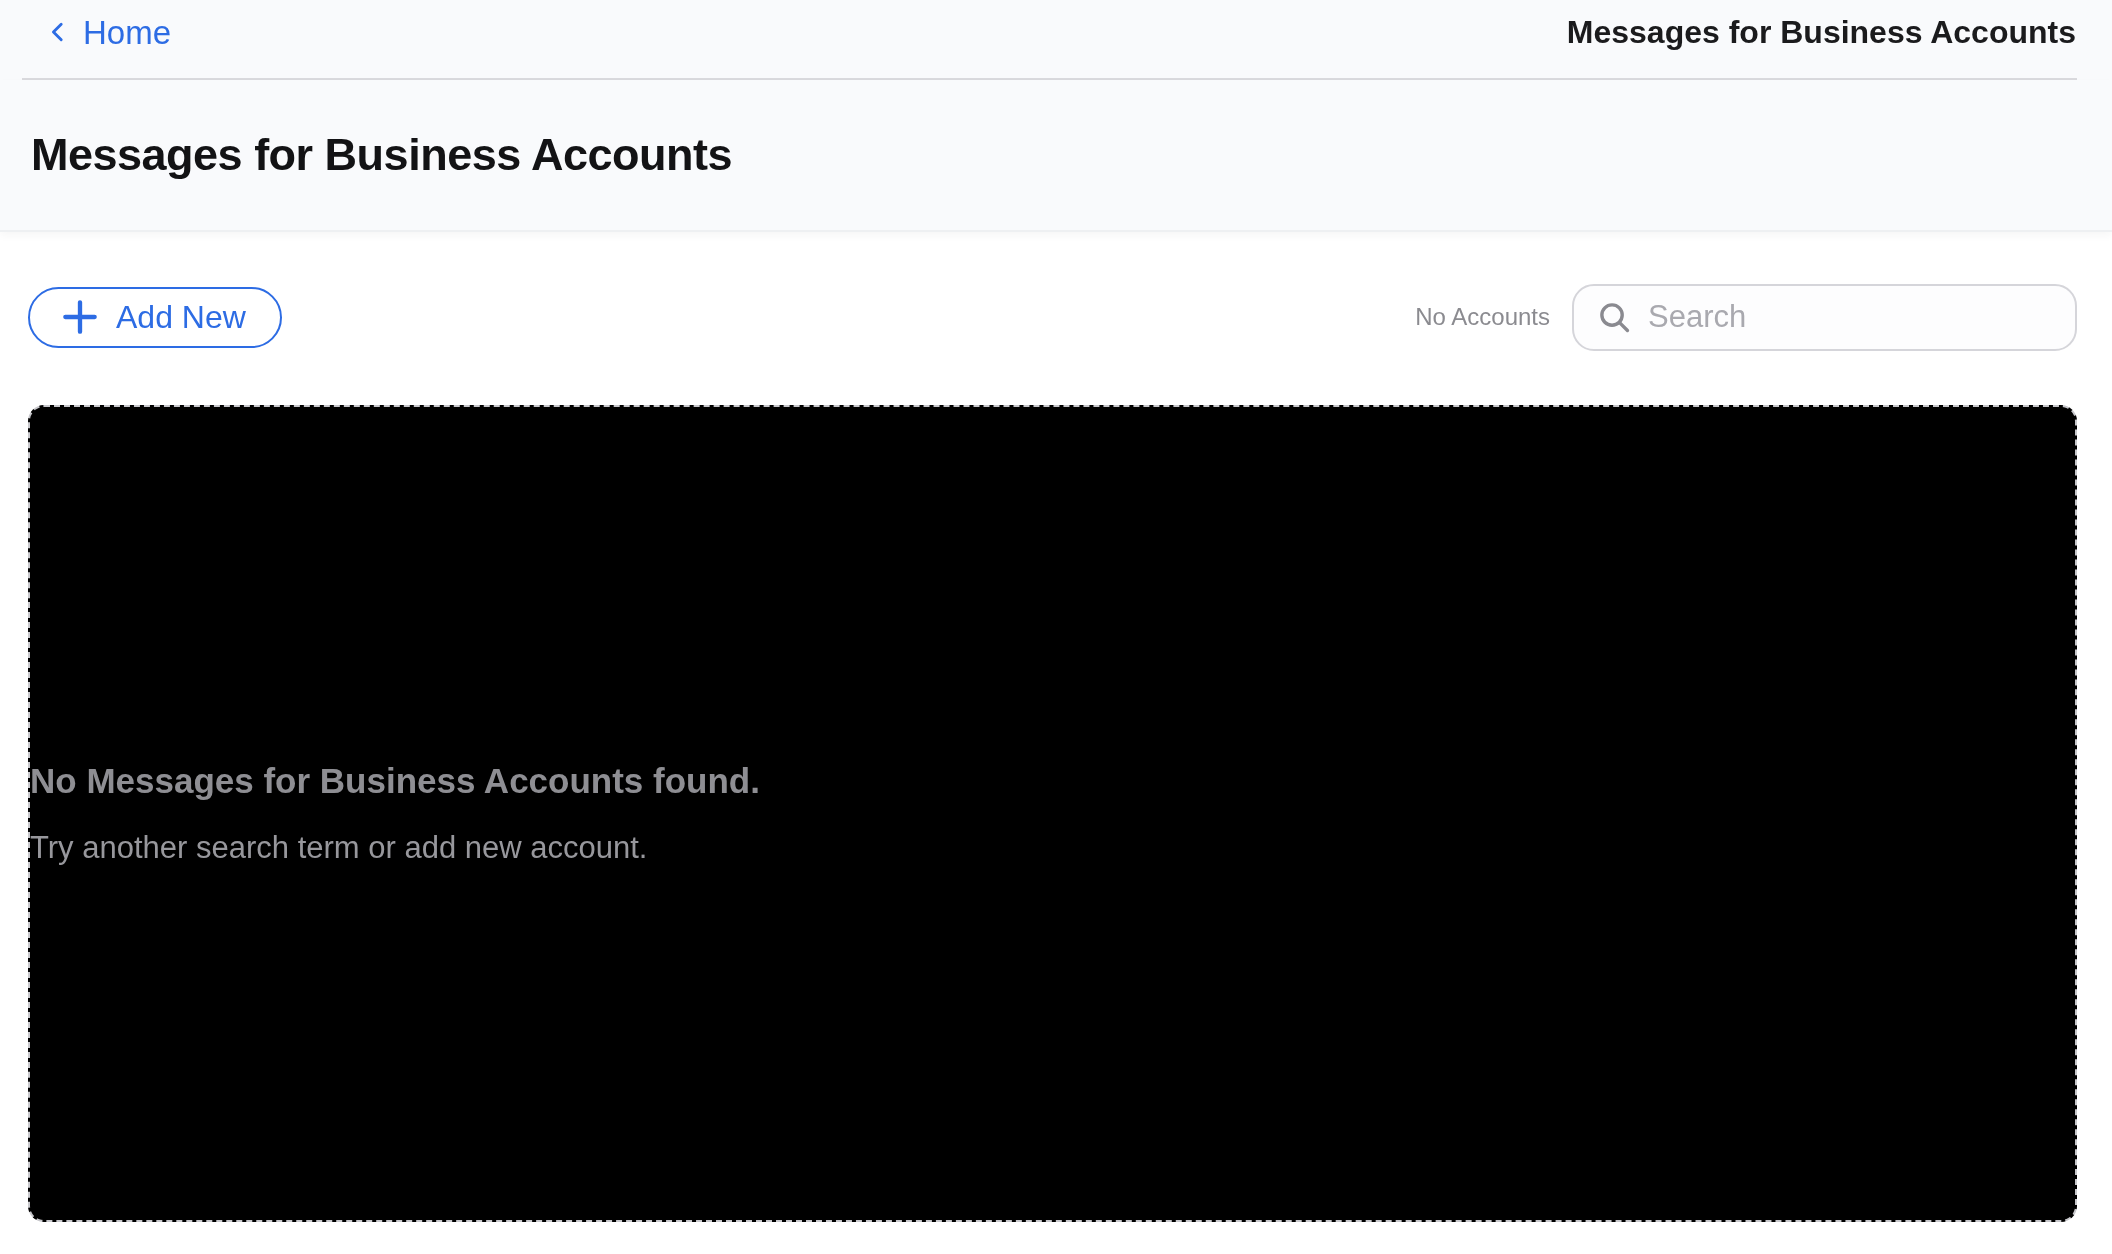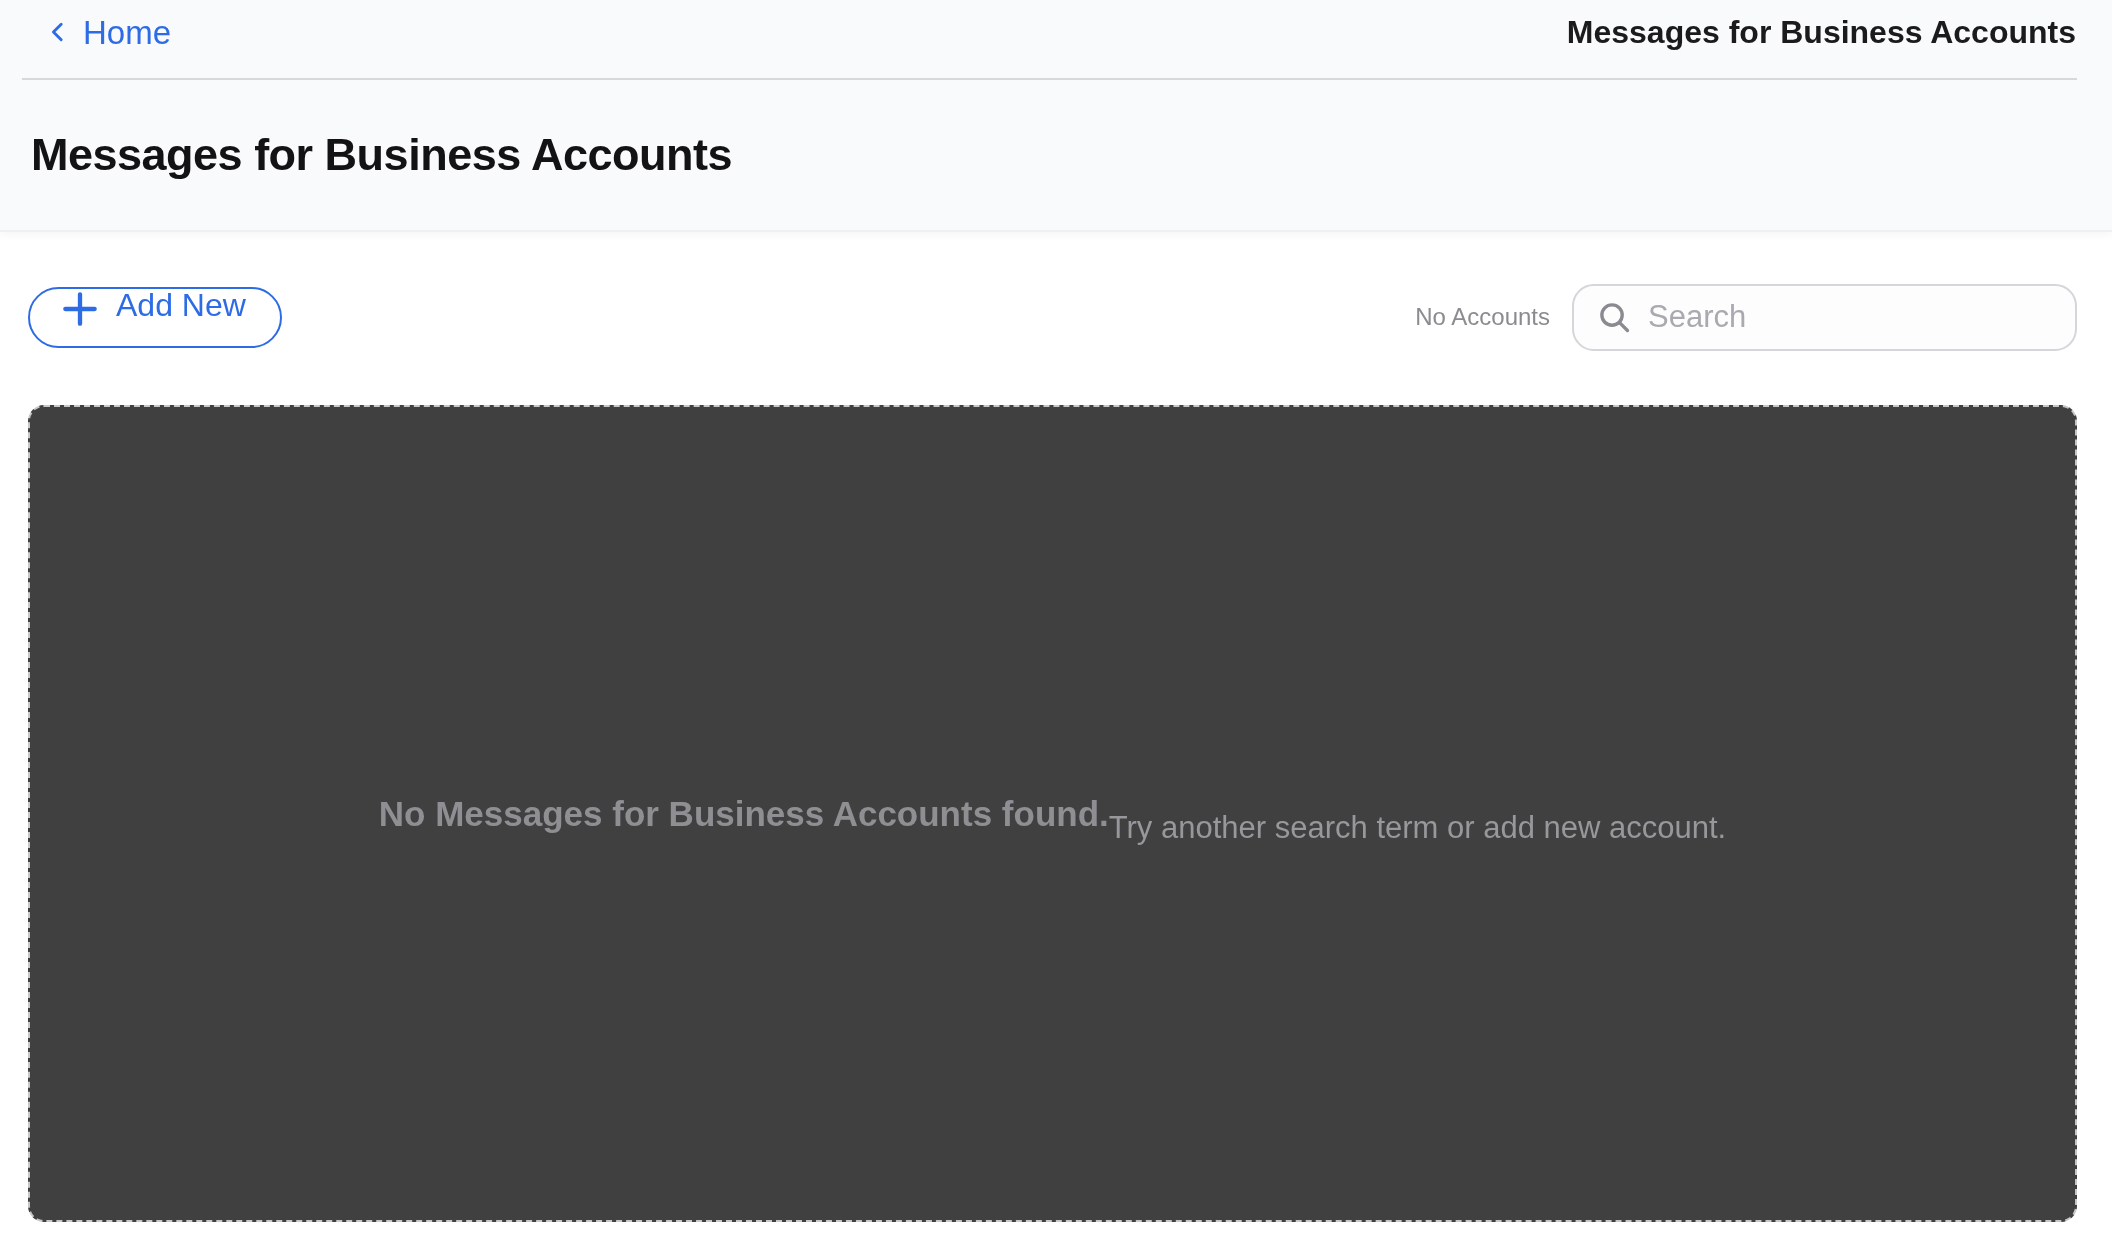--- a/index.html
+++ b/index.html
@@ -83,21 +83,21 @@
   .toolbar{
     margin-top:50px;
     height:70px;
     display:flex;
     align-items:center;
     justify-content:space-between;
   }
   .add-new-btn{
     height:61px;
     display:inline-flex;
-    align-items:flex-start;
+    align-items:center;
     gap:16px;
     padding:0 34px 0 30px;
     background:transparent;
     border:2.5px solid var(--accent);
     border-radius:999px;
     color:var(--accent);
     font-size:32px;
     font-family:inherit;
     cursor:pointer;
     line-height:1;
@@ -136,24 +136,24 @@
     color:#3a3a3c;
   }
   .search-input::placeholder{color:var(--placeholder);}
 
   
   .empty-state{
     margin-top:53px;
     height:817px;
     border:2px dashed var(--dashed-border);
     border-radius:16px;
-    background:#404040;
-    display:flex;
-    flex-direction:row;
-    align-items:center;
+    background:#000000;
+    display:flex;
+    flex-direction:column;
+    align-items:flex-start;
     justify-content:center;
     text-align:center;
   }
   .empty-title{
     font-size:35px;
     font-weight:700;
     color:var(--muted-text);
   }
   .empty-subtitle{
     margin-top:29px;

